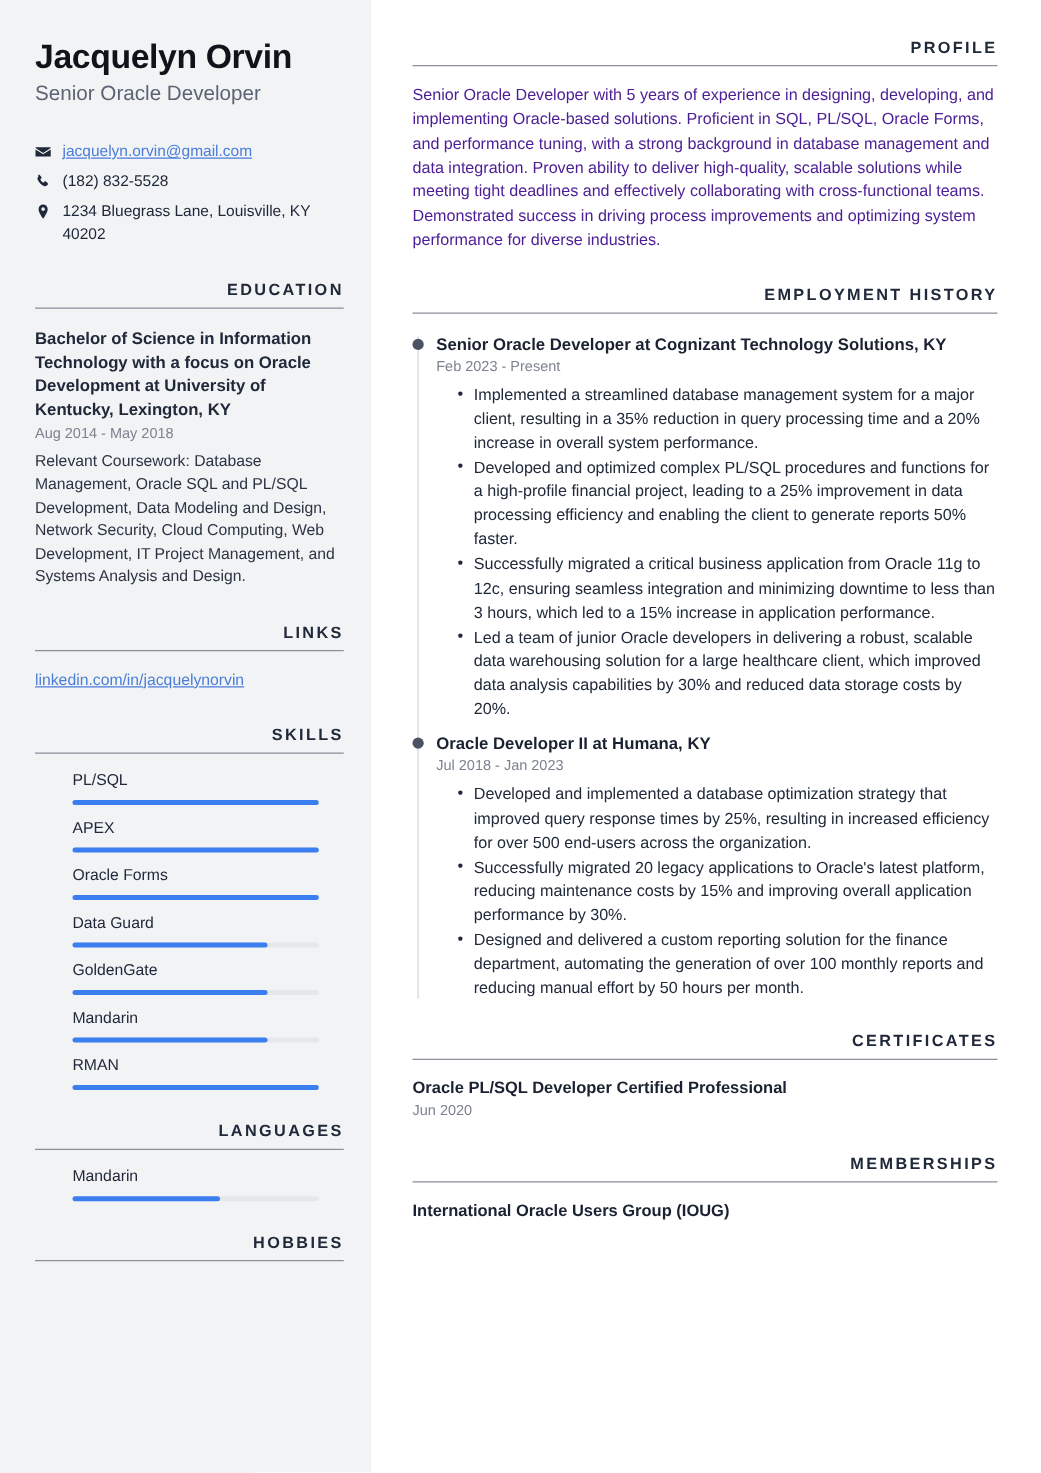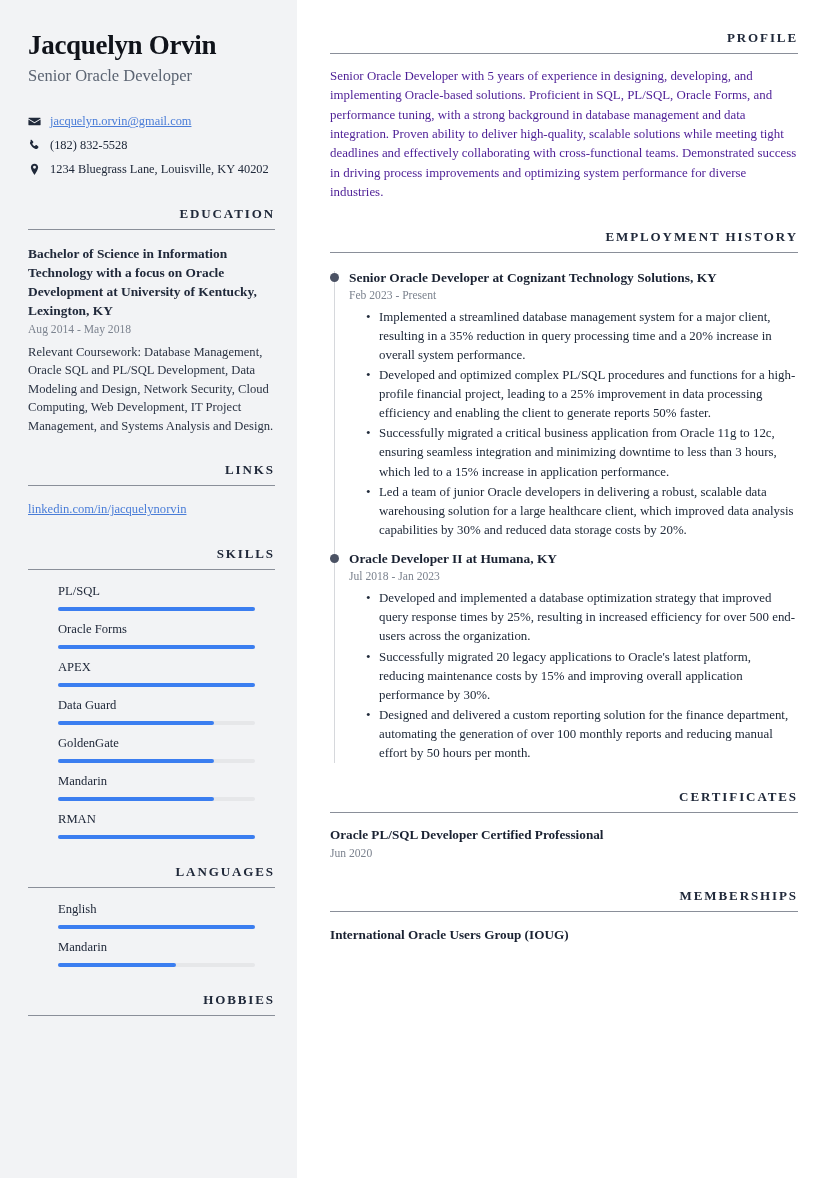--- a/index.html
+++ b/index.html
@@ -11,21 +11,20 @@
     font-family: "Liberation Sans", sans-serif;
     overflow: hidden;
   }
 
   .resume {
     position: relative;
     width: 833px;
     height: 1178px;
     display: flex;
     background: #ffffff;
-    font-family: Liberation Serif, serif;
   }
 
   
   .sidebar {
     width: 297px;
     min-width: 297px;
     background: #f2f3f5;
     padding: 30px 22px 20px 28px;
     overflow: hidden;
   }
@@ -301,28 +300,28 @@
       <div class="bars">
 
         <div class="bar-item">
           <div class="bar-label">PL/SQL</div>
           <div class="bar-track">
             <div class="bar-fill" style="width: 100%;"></div>
           </div>
         </div>
 
         <div class="bar-item">
+          <div class="bar-label">APEX</div>
+          <div class="bar-track">
+            <div class="bar-fill" style="width: 100%;"></div>
+          </div>
+        </div>
+
+        <div class="bar-item">
           <div class="bar-label">Oracle Forms</div>
-          <div class="bar-track">
-            <div class="bar-fill" style="width: 100%;"></div>
-          </div>
-        </div>
-
-        <div class="bar-item">
-          <div class="bar-label">APEX</div>
           <div class="bar-track">
             <div class="bar-fill" style="width: 100%;"></div>
           </div>
         </div>
 
         <div class="bar-item">
           <div class="bar-label">Data Guard</div>
           <div class="bar-track">
             <div class="bar-fill" style="width: 79%;"></div>
           </div>
@@ -350,26 +349,20 @@
         </div>
 
       </div>
     </section>
 
     <section class="sec-block tight">
       <div class="sec-head">LANGUAGES</div>
       <div class="sec-rule"></div>
       <div class="bars">
 
-        <div class="bar-item">
-          <div class="bar-label">English</div>
-          <div class="bar-track">
-            <div class="bar-fill" style="width: 100%;"></div>
-          </div>
-        </div>
 
         <div class="bar-item">
           <div class="bar-label">Mandarin</div>
           <div class="bar-track">
             <div class="bar-fill" style="width: 60%;"></div>
           </div>
         </div>
 
       </div>
     </section>

